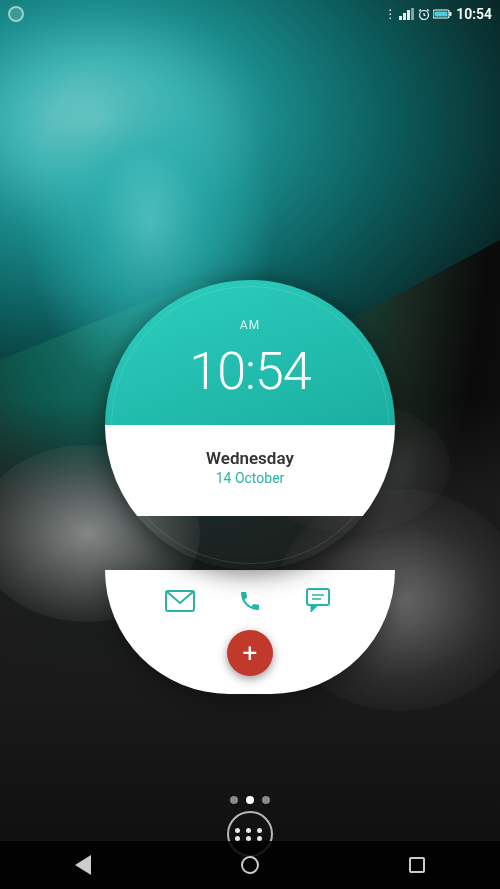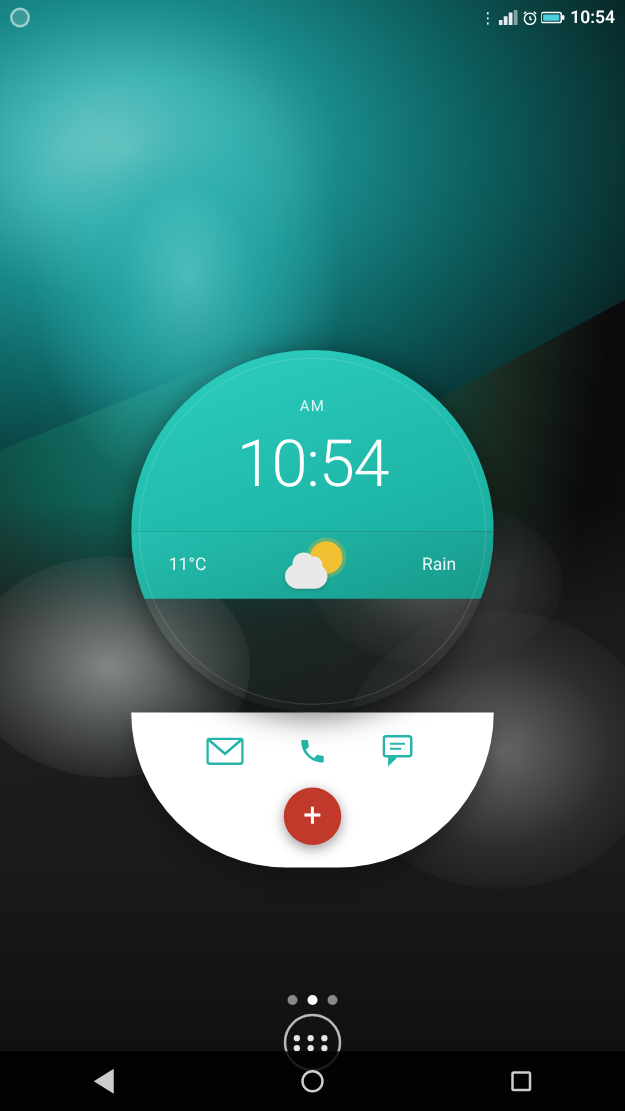--- a/index.html
+++ b/index.html
@@ -458,31 +458,29 @@
 <div class="widget-wrapper">
 
   <div class="circle-widget">
     <div class="inner-ring"></div>
 
     <div class="top-section">
       <span class="am-label">AM</span>
       <span class="clock-time">10:54</span>
     </div>
 
-    <div class="middle-section">
-      <span class="temp-label">11°C</span>
-
-      <div class="weather-composite">
-        <div class="w-sun"></div>
-        <div class="w-cloud"></div>
-      </div>
-
-      <span class="rain-label">Rain</span>
+
+    <div class="bottom-section">
+      <span class="day-name">Wednesday</span>
+      <span class="date-label">
+        <span>14</span>
+        <span> </span>
+        <span>October</span>
+      </span>
     </div>
-
   </div>
 
   <div class="below-circle">
     <div class="icons-row">
 
       <div class="icon-btn">
         <svg width="30" height="22" viewBox="0 0 30 22">
           <rect x="1" y="1" width="28" height="20" rx="2" fill="none" stroke="#26b5a8" stroke-width="2"></rect>
           <polyline points="1,1 15,13 29,1" fill="none" stroke="#26b5a8" stroke-width="2"></polyline>
         </svg>

